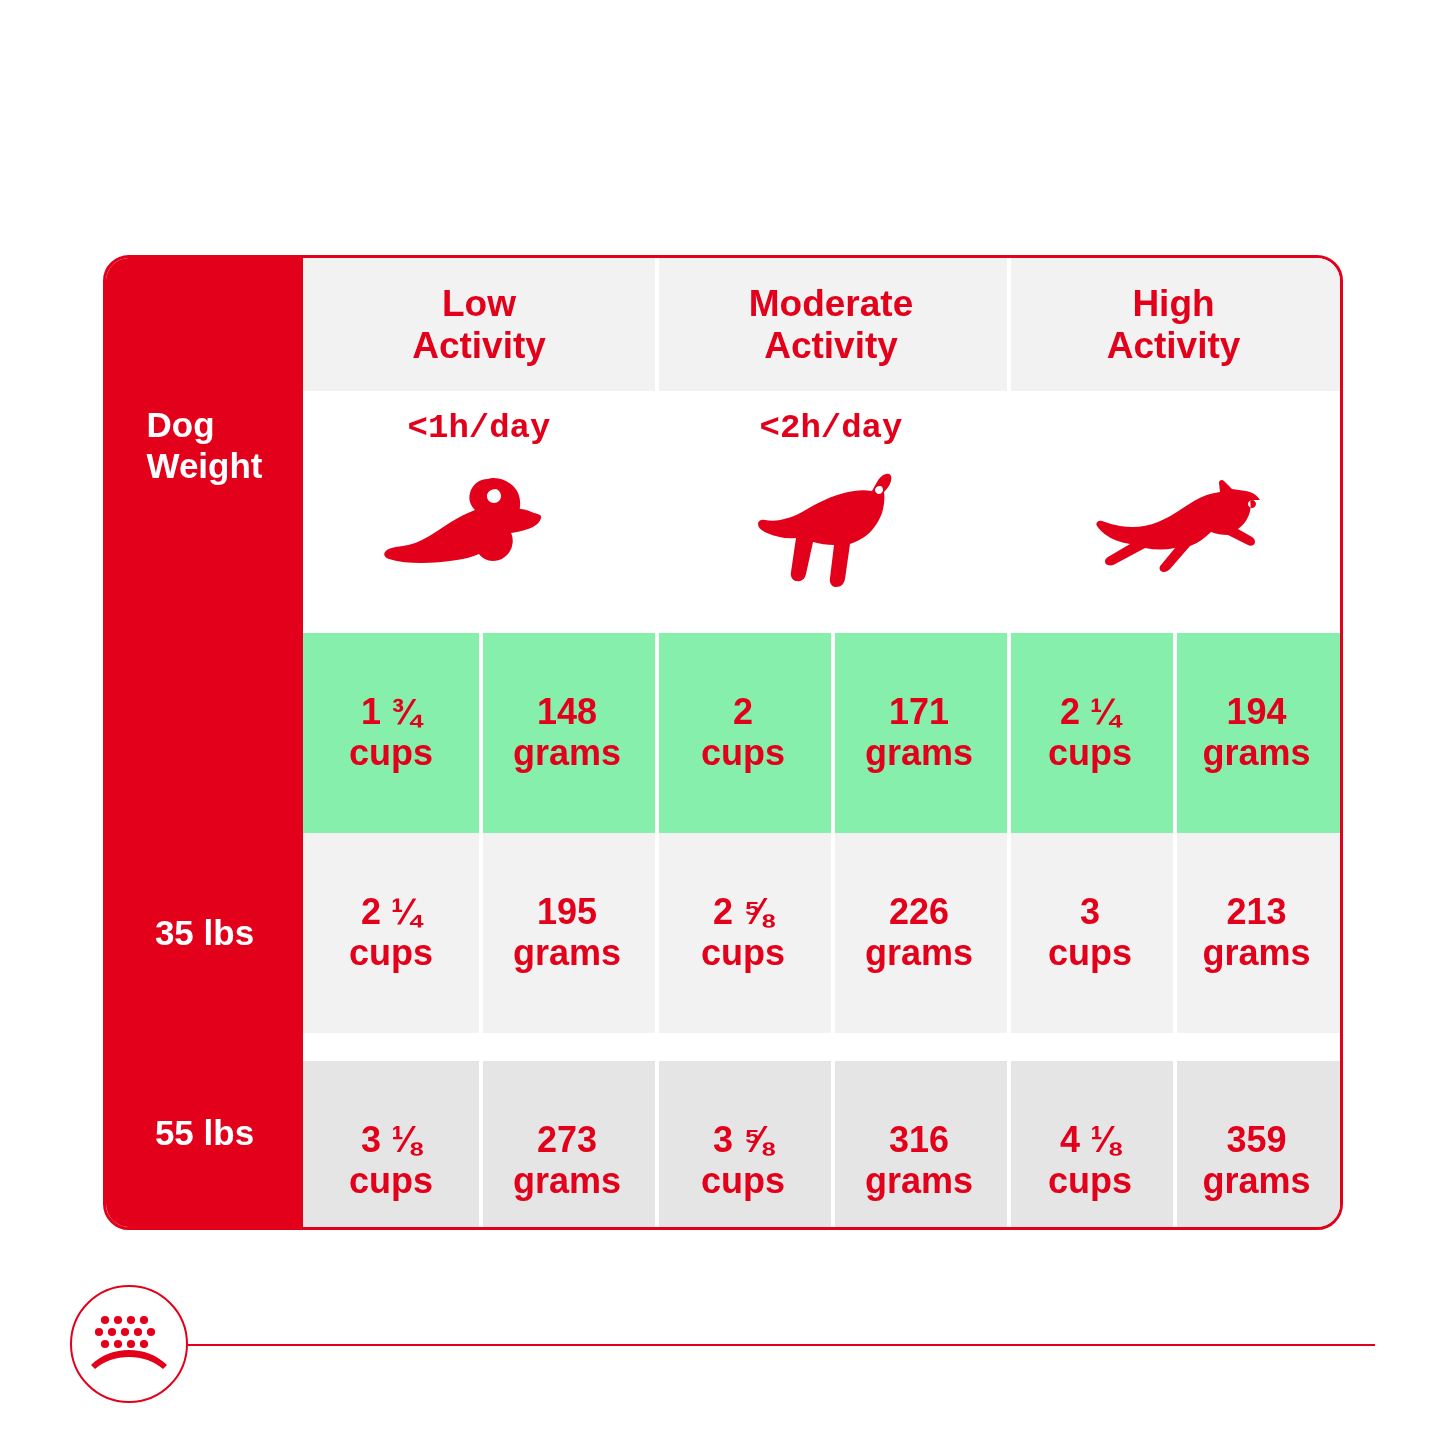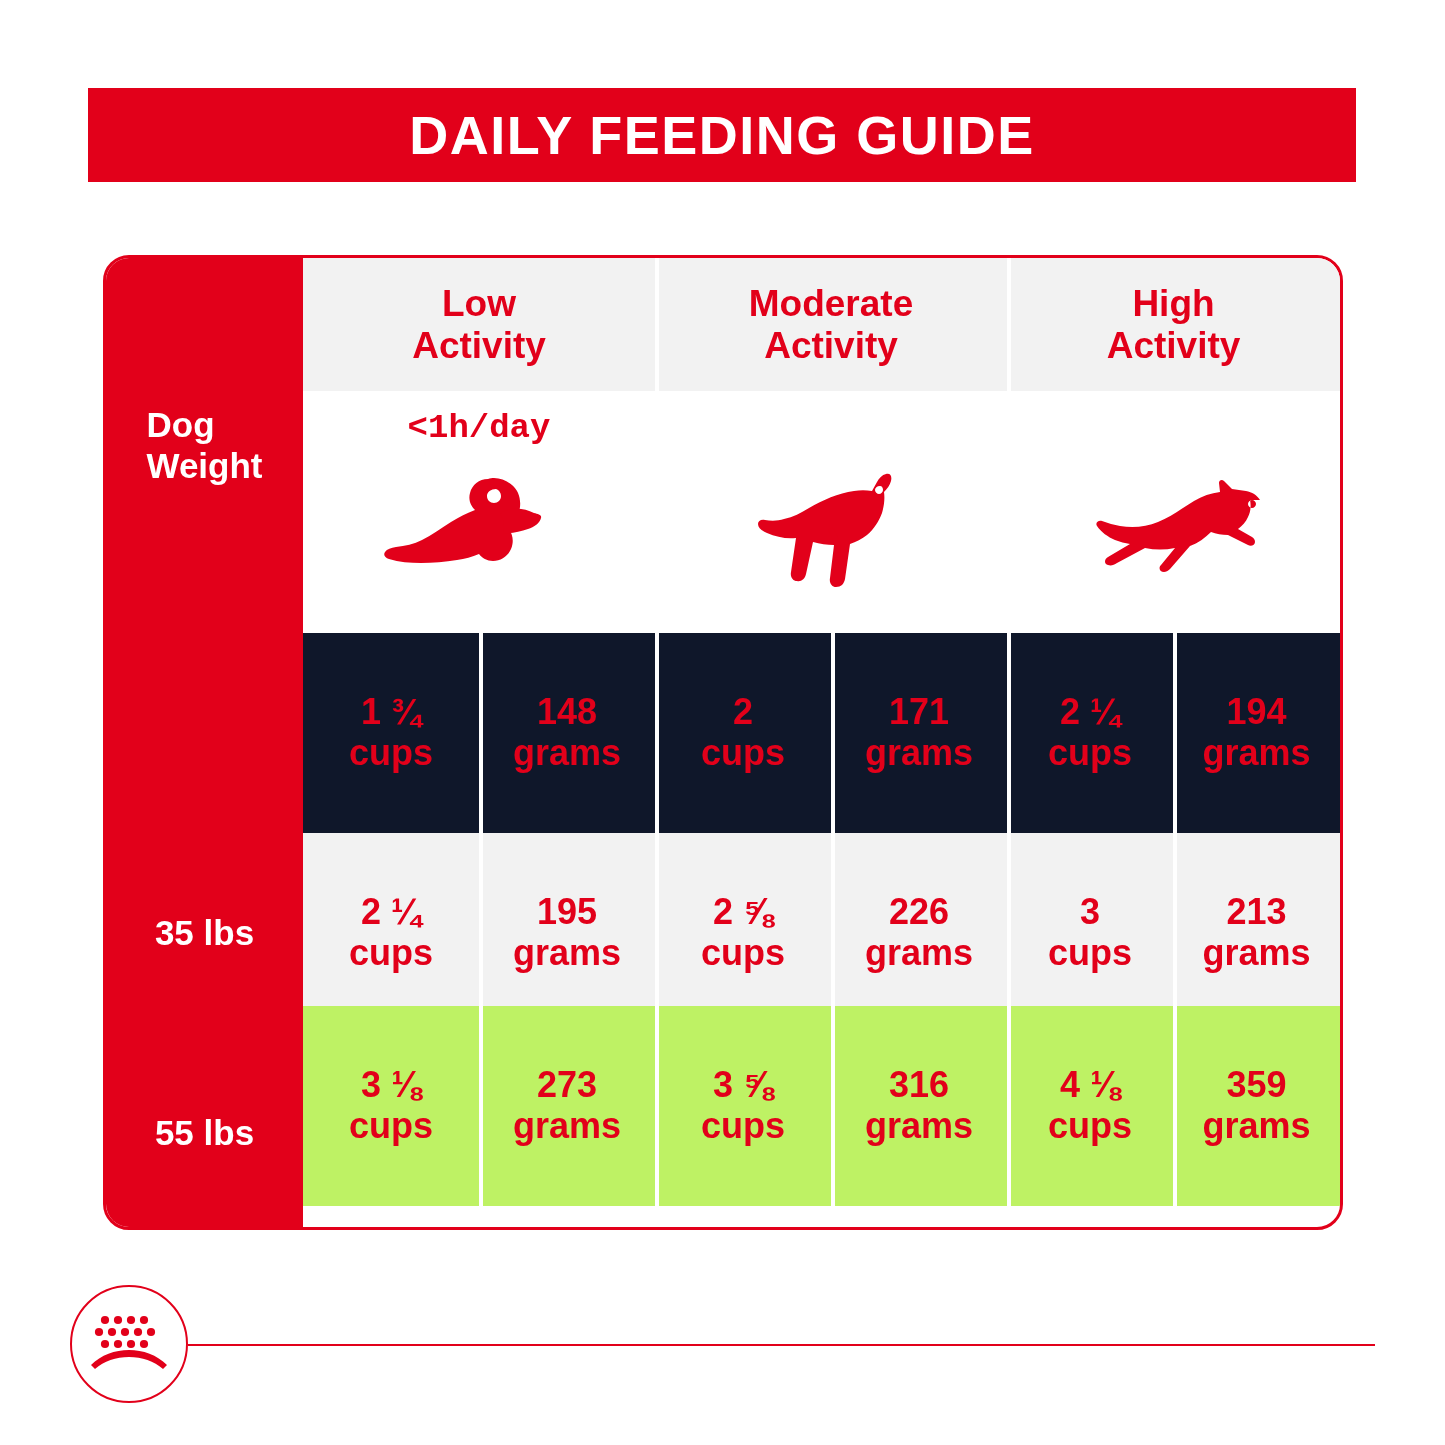--- a/index.html
+++ b/index.html
@@ -166,23 +166,23 @@
   .vsep.v1 { left: 352px; }
   .vsep.v2 { left: 704px; }
 
   
   .row {
     position: absolute;
     left: 0;
     width: 100%;
     height: 200px;
   }
-  .row.r0 { top: 375px; background: #0f172a; }
+  .row.r0 { top: 375px; background: #86efac; }
   .row.r1 { top: 575px; background: #F2F2F2; }
-  .row.r2 { top: 748px; background: #bef264; }
+  .row.r2 { top: 803px; background: #e5e5e5; }
 
   .cell {
     position: absolute;
     top: 0;
     height: 100%;
     display: flex;
     align-items: center;
     justify-content: center;
     text-align: center;
     font-size: 36px;
@@ -244,23 +244,20 @@
     align-items: center;
     justify-content: center;
   }
   .logo-circle svg { display: block; }
 </style>
 </head>
 <body>
 
 <div class="page">
 
-  <div class="title-banner">
-    <div class="title-text">DAILY FEEDING GUIDE</div>
-  </div>
 
   <div class="table-wrap">
 
     <div class="weight-col">
       <div class="weight-header">Dog
 Weight</div>
       <div class="weight-cell r1">35 lbs</div>
       <div class="weight-cell r2">55 lbs</div>
     </div>
 
@@ -269,20 +266,21 @@
       <div class="header-strip"></div>
 
       <div class="act-head c0">Low
 Activity</div>
       <div class="act-head c1">Moderate
 Activity</div>
       <div class="act-head c2">High
 Activity</div>
 
       <div class="act-sub c0">&lt;1h/day</div>
+      <div class="act-sub c1">&lt;2h/day</div>
 
       <div class="act-icon c0">
         <svg width="190" height="120" viewBox="0 0 190 120" aria-hidden="true">
           <g fill="#E2001A">
             <path d="M104 6c-9 0-16 6-18 14-2 7 1 13 5 17-8 3-16 7-24 12-10 6-19 13-29 18-8 4-17 6-26 7-5 1-9 2-11 5-2 3 0 6 4 7 10 3 21 4 32 4 12 0 24-1 36-3 8-1 15-3 22-6 3 4 8 7 14 7 8 0 15-5 18-12 3-7 2-14-2-20 6-6 10-14 11-22 1-9-2-17-8-22-5-4-11-7-18-7-2 0-4 0-6 1zm8 10c3 1 5 4 5 7 0 4-3 7-7 7s-7-3-7-7 4-7 9-7z"></path>
             <path d="M150 40c-7-4-15-5-23-4-4 1-8 2-11 5 4 6 5 13 3 20 8-1 17-2 25-5 6-2 12-6 13-11 1-3-3-4-7-5z"></path>
           </g>
         </svg>
       </div>
 

